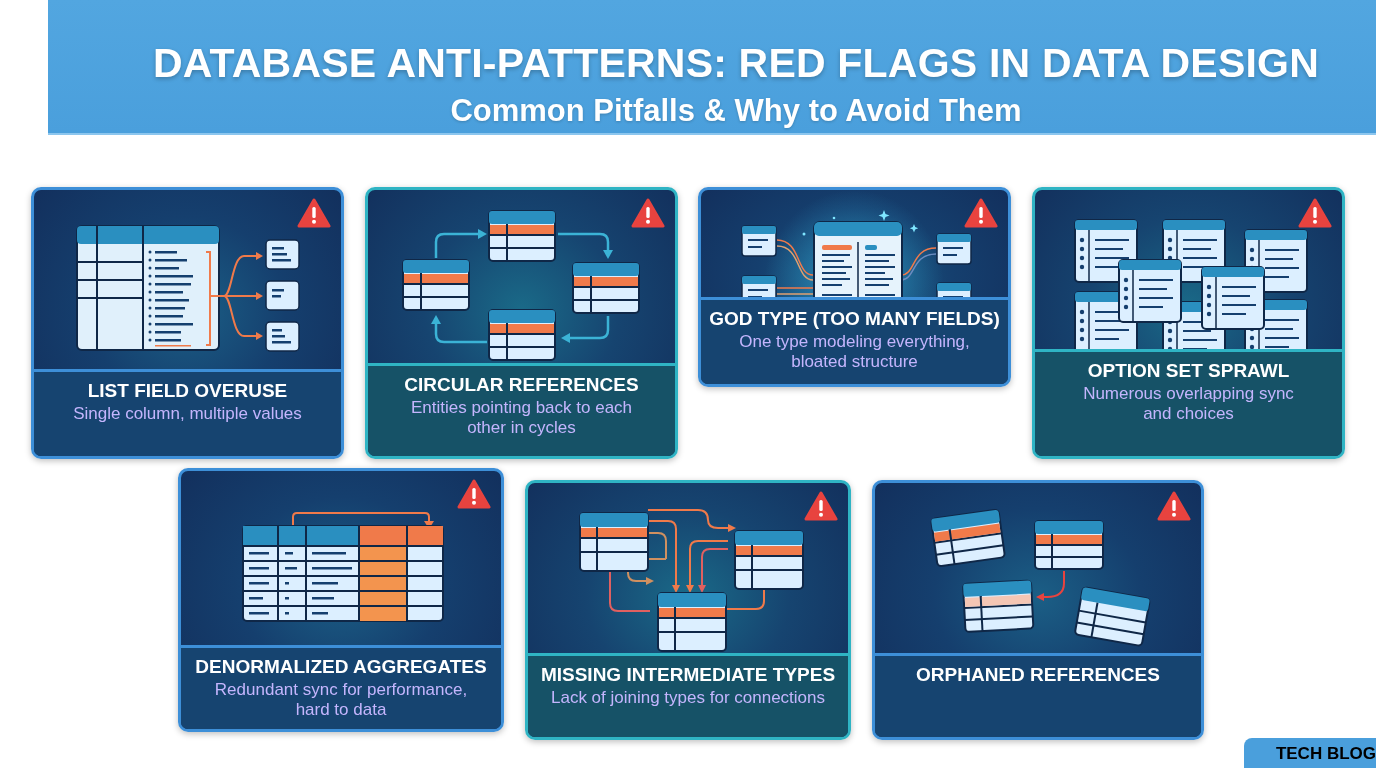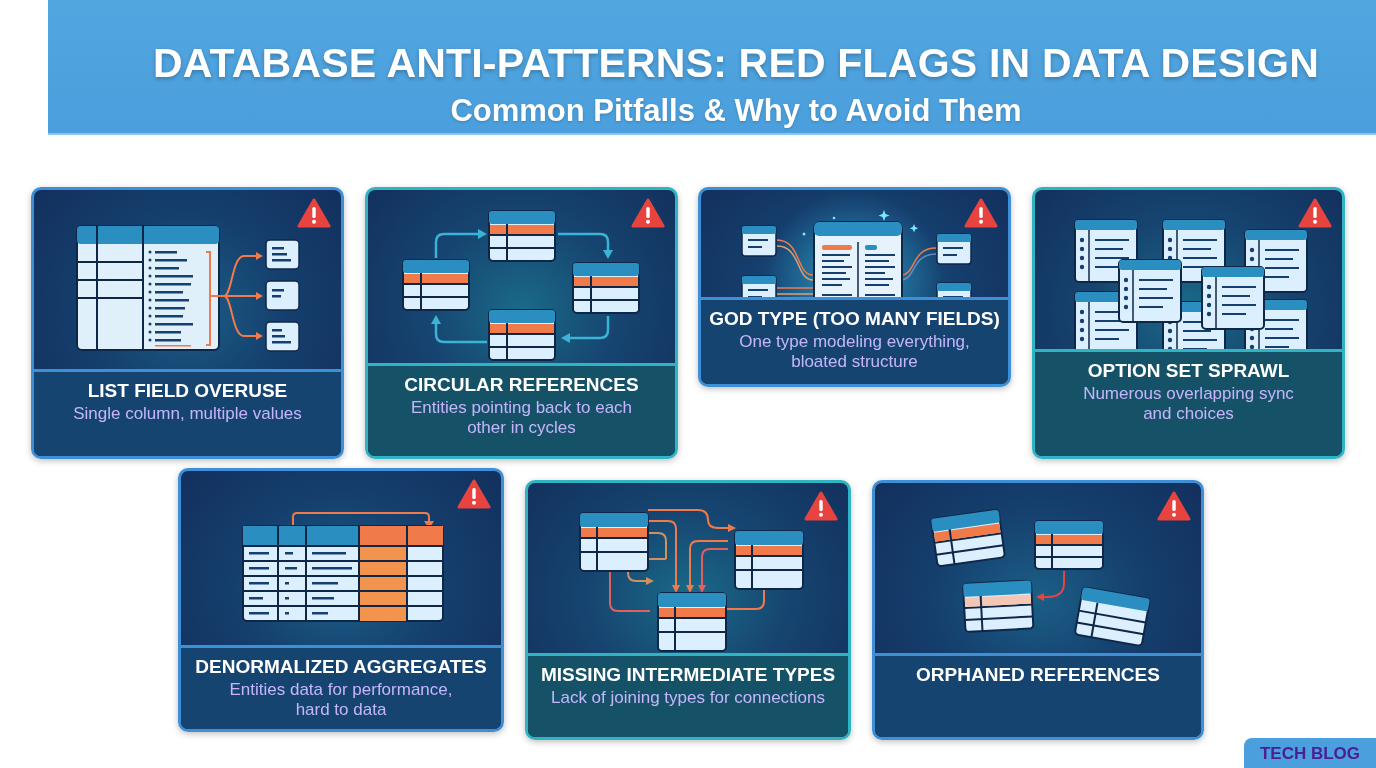--- a/index.html
+++ b/index.html
@@ -37,22 +37,22 @@
     text-align: center; color: #fff;
   }
   .card.teal .caption { background: #165267; border-top-color: #2fb4c4; }
   .card .cap-title { font-weight: bold; font-size: 19px; margin-top: 8px; }
   .card .cap-desc { font-size: 17px; line-height: 20px; margin-top: 2px; color: #c4b5fd; padding: 0 12px; }
 
   .warn { position: absolute; top: 8px; right: 10px; width: 34px; height: 30px; }
 
   .badge {
     position: absolute; left: 1244px; top: 738px; width: 132px; height: 30px;
-    background: #4a9fdc; border-top-left-radius: 8px; color: #4c1d95;
-    font-weight: bold; font-size: 17px; text-align: center; line-height: 32px;
+    background: #4a9fdc; border-top-left-radius: 8px; color: #000000;
+    font-weight: bold; font-size: 17px; text-align: right; line-height: 32px;
   }
 </style>
 </head>
 <body>
 
 <div class="header">
   <div class="title">DATABASE ANTI-PATTERNS: RED FLAGS IN DATA DESIGN</div>
   <div class="subtitle">Common Pitfalls &amp; Why to Avoid Them</div>
 </div>
 
@@ -335,21 +335,21 @@
           <rect x="104" y="141" width="4" height="2.5"></rect>
           <rect x="131" y="141" width="16" height="2.5"></rect>
       </g>
     </svg>
   </div>
   <svg class="warn">
       <use href="#warn"></use>
     </svg>
   <div class="caption" style="height:84px;">
     <div class="cap-title">DENORMALIZED AGGREGATES</div>
-    <div class="cap-desc"><span>Entities data for performance,</span><br><span>hard to data</span></div>
+    <div class="cap-desc"><span>Redundant sync for performance,</span><br><span>hard to data</span></div>
   </div>
 </div>
 
 <div class="card teal" style="left:525px;top:480px;width:326px;height:260px;">
   <div class="art">
     <svg width="320" height="175" viewBox="0 0 320 175">
       <defs>
         <g id="tbl2">
           <rect x="0" y="0" width="68" height="58" rx="4" fill="#dcefff" stroke="#0f2747" stroke-width="2"></rect>
           <rect x="0" y="0" width="68" height="14" rx="3" fill="#2a8fc0"></rect>

